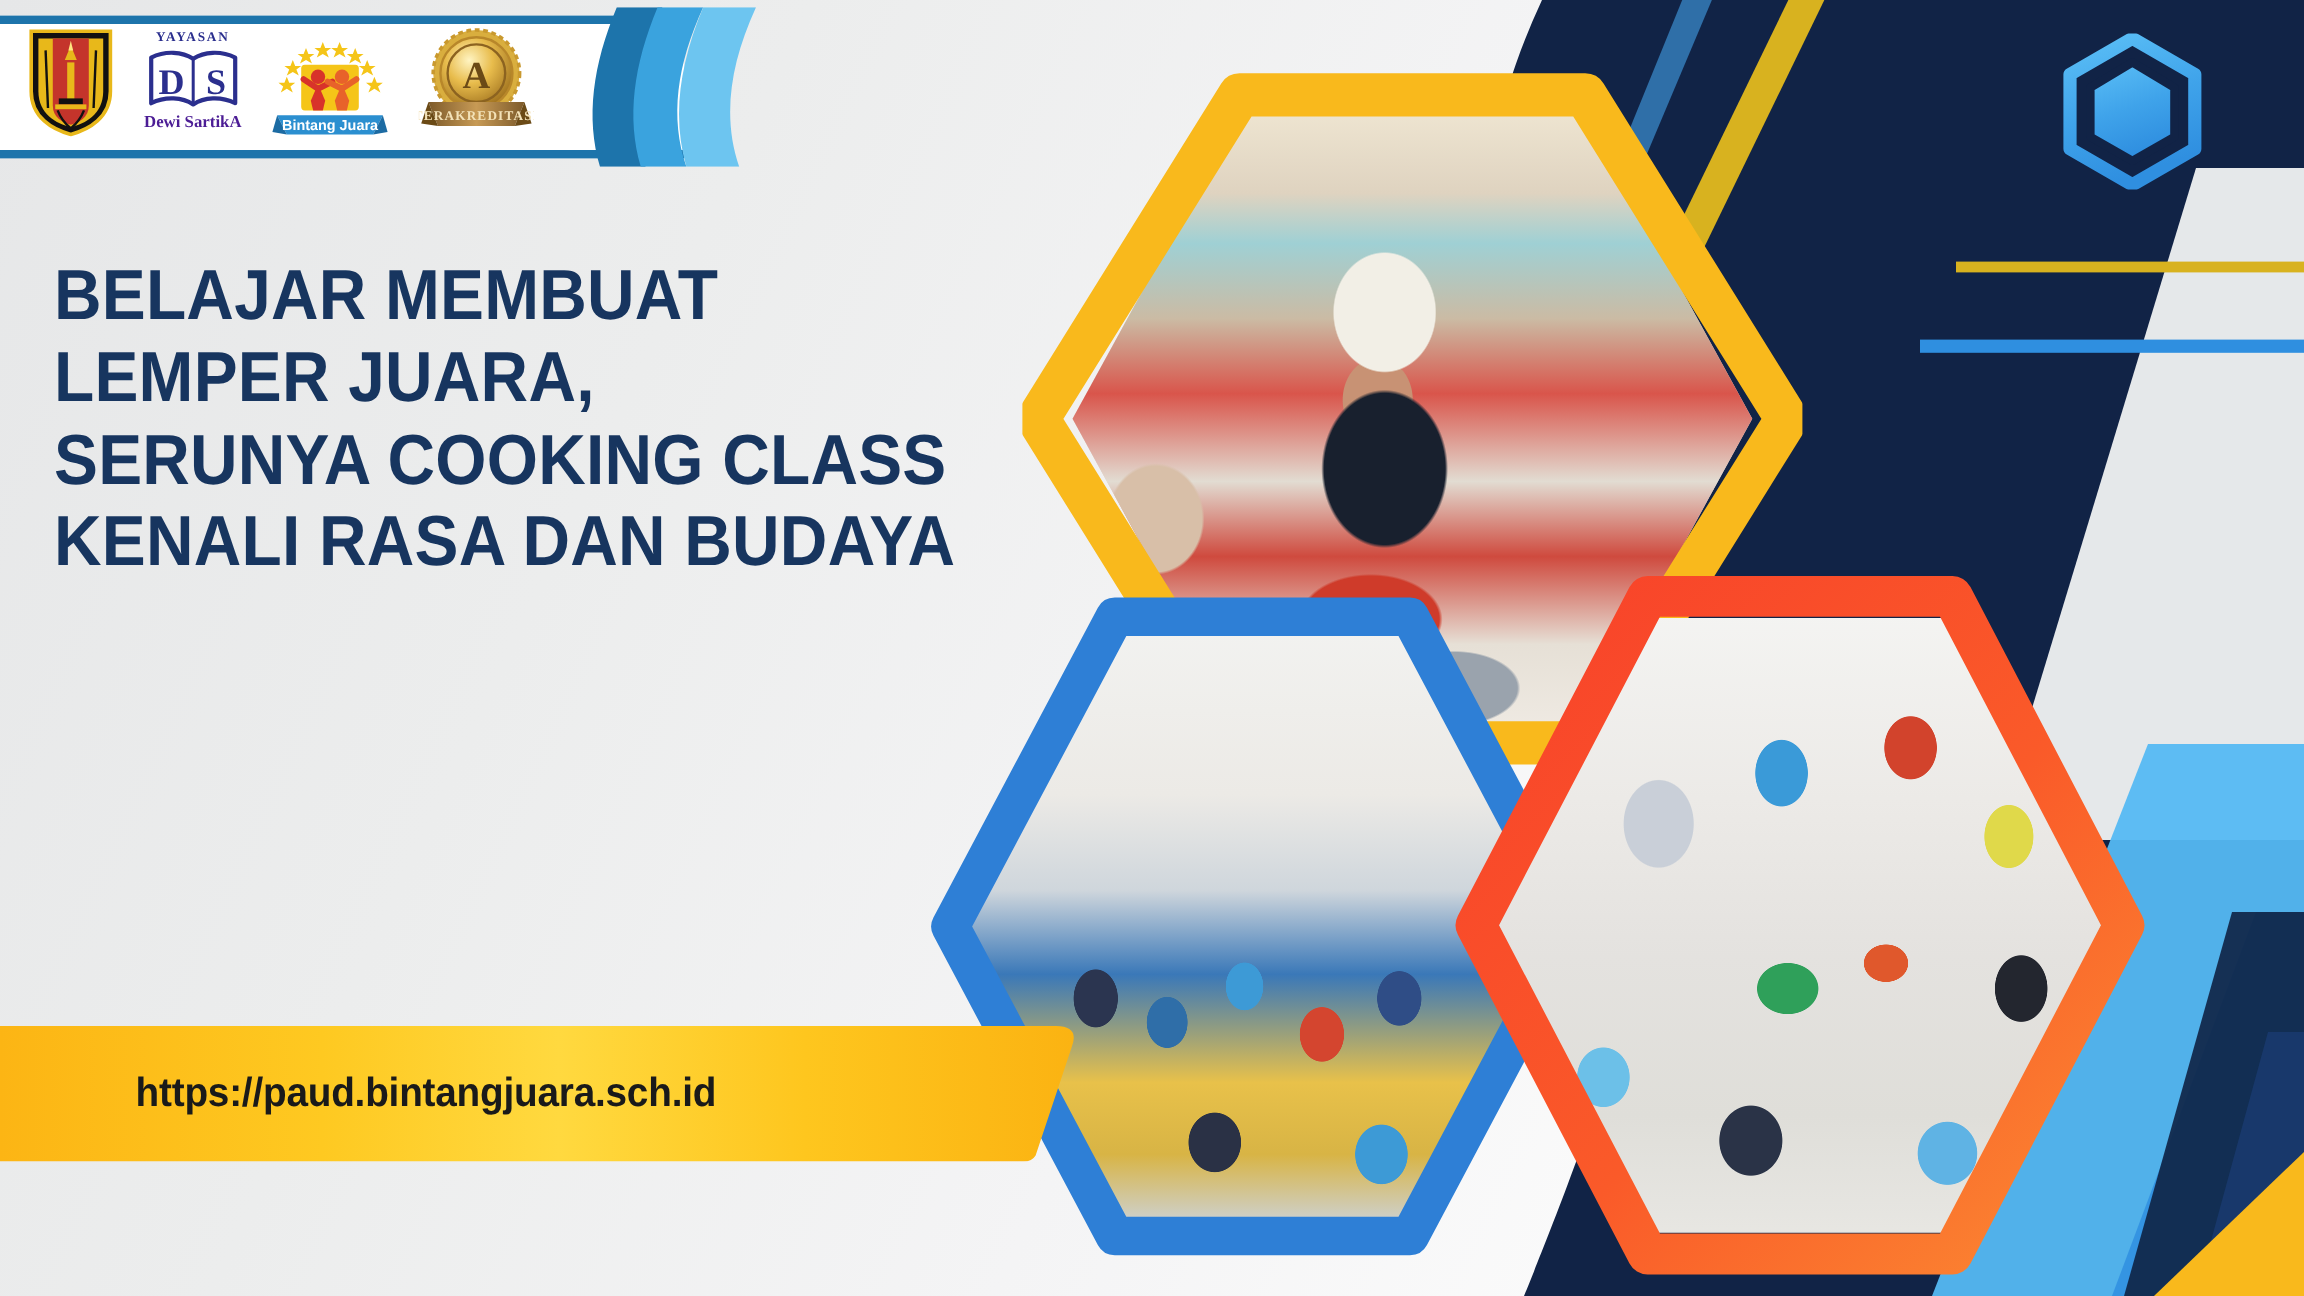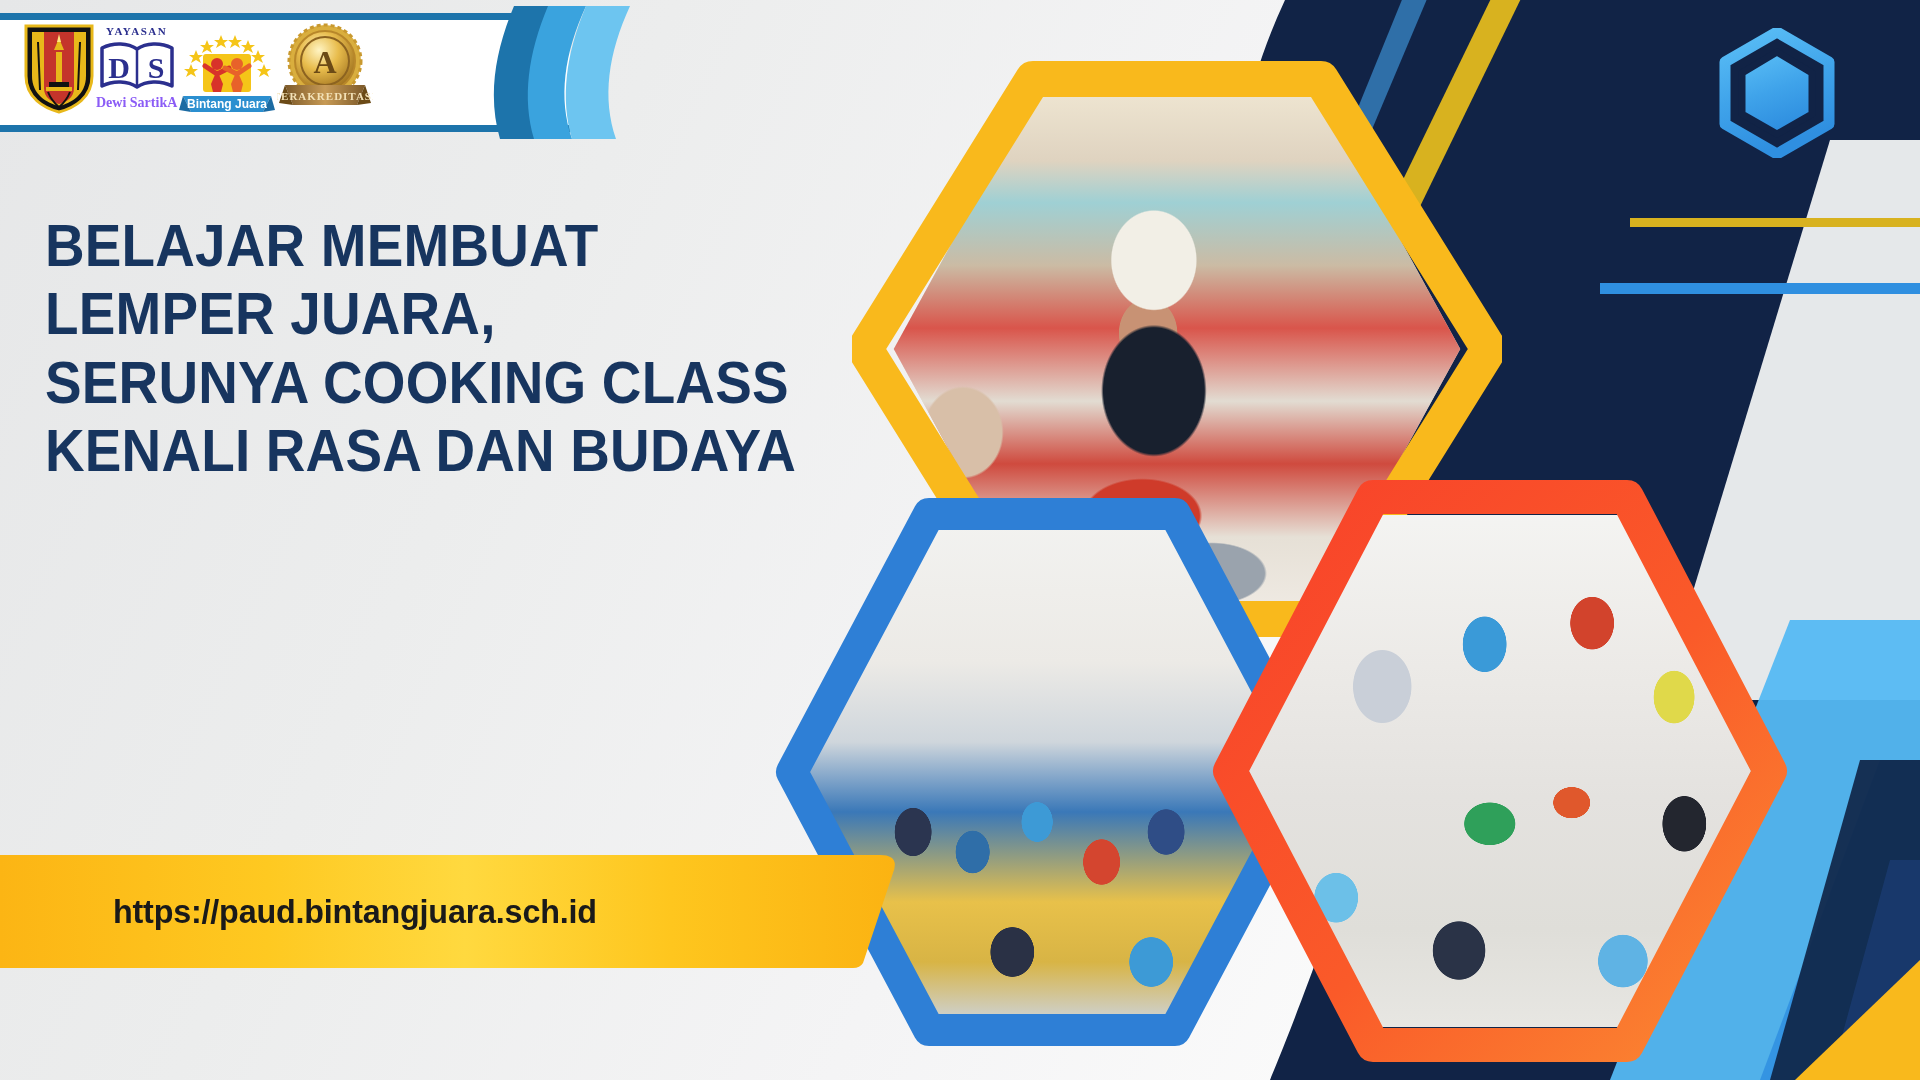--- a/index.html
+++ b/index.html
@@ -26,21 +26,21 @@
     border-top:7px solid #1d74ab;
     border-bottom:7px solid #1d74ab;
     box-sizing:border-box;
     z-index:14;
   }
   .header-swoosh{
     position:absolute;left:440px;top:6px;width:190px;height:133px;z-index:15;
   }
   .logos{
     position:absolute;left:22px;top:20px;height:95px;
-    display:flex;align-items:center;z-index:16;text-align:center;
+    display:flex;align-items:center;gap:24px;z-index:16;text-align:center;
   }
   .logo{display:flex;flex-direction:column;align-items:center;justify-content:center;}
 
   
   .headline{
     position:absolute;left:45px;top:212px;width:900px;z-index:20;
     color:#17355f;
     font-family:"Liberation Sans", sans-serif;
     font-weight:bold;
     font-size:59px;
@@ -216,21 +216,21 @@
     </div>
 
     <div class="logo">
       <div style="font-family:'Liberation Serif',serif;font-size:11px;font-weight:bold;color:#2b2f8e;letter-spacing:1.5px;line-height:1;margin-bottom:1px;">YAYASAN</div>
       <svg width="78" height="56" viewBox="0 0 78 56">
         <path d="M4,10 C16,4 30,5 39,11 C48,5 62,4 74,10 L74,48 C62,42 48,43 39,49 C30,43 16,42 4,48 Z" fill="#ffffff" stroke="#2b2f8e" stroke-width="3.5" stroke-linejoin="round"></path>
         <line x1="39" y1="11" x2="39" y2="49" stroke="#2b2f8e" stroke-width="2.5"></line>
         <text x="21" y="40" text-anchor="middle" font-family="Liberation Serif, serif" font-size="30" font-weight="bold" fill="#2b2f8e">D</text>
         <text x="58" y="40" text-anchor="middle" font-family="Liberation Serif, serif" font-size="30" font-weight="bold" fill="#2b2f8e">S</text>
       </svg>
-      <div style="font-family:'Liberation Serif',serif;font-size:14px;font-weight:bold;color:#8b5cf6;line-height:1;margin-top:2px;">Dewi SartikA</div>
+      <div style="font-family:'Liberation Serif',serif;font-size:14px;font-weight:bold;color:#4c1d95;line-height:1;margin-top:2px;">Dewi SartikA</div>
     </div>
 
     <div class="logo">
       <svg width="100" height="96" viewBox="0 0 100 96">
 
         <g fill="#f5c518">
           <polygon points="14,44 16,49 21,49 17,52 19,57 14,54 9,57 11,52 7,49 12,49"></polygon>
           <polygon points="19,30 21,35 26,35 22,38 24,43 19,40 14,43 16,38 12,35 17,35"></polygon>
           <polygon points="30,20 32,25 37,25 33,28 35,33 30,30 25,33 27,28 23,25 28,25"></polygon>
           <polygon points="44,15 46,20 51,20 47,23 49,28 44,25 39,28 41,23 37,20 42,20"></polygon>

